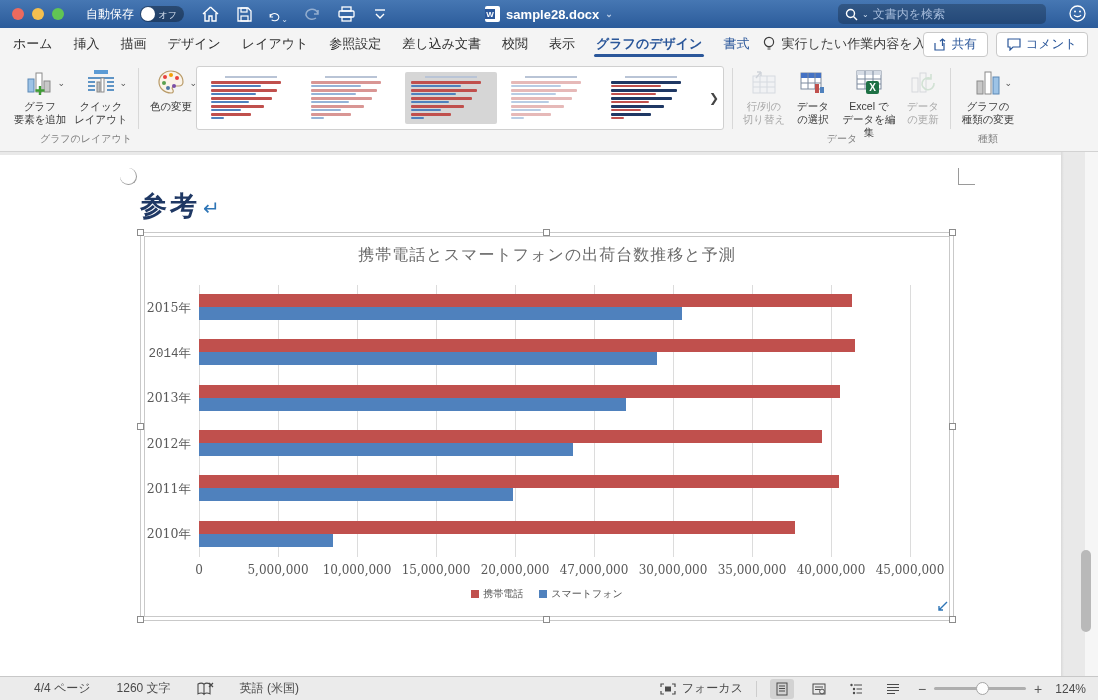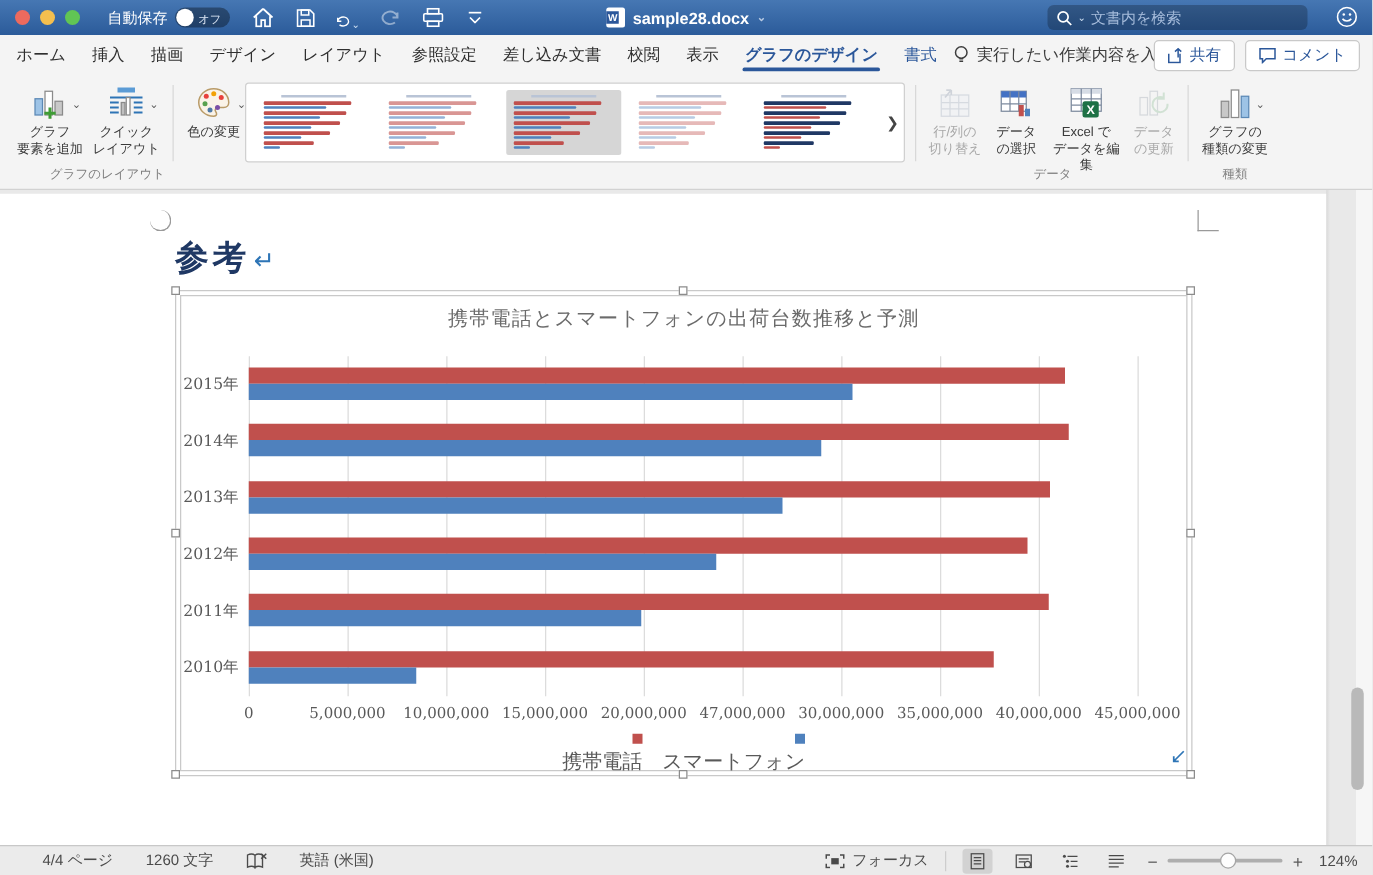--- a/index.html
+++ b/index.html
@@ -1,17 +1,17 @@
 <!DOCTYPE html>
 <html><head>
 <meta charset="utf-8">
 <style>
   * { margin:0; padding:0; box-sizing:border-box; }
   html,body { font-family:"Liberation Sans", sans-serif; }
-  #app { position:relative; width:1098px; height:700px; overflow:hidden; background:#a3a3a3;padding-left:21px; }
+  #app { position:relative; width:1098px; height:700px; overflow:hidden; background:#0f766e;padding-left:21px; }
 
   
   .titlebar { position:absolute; top:0; left:0; width:100%; height:28px;
     background:linear-gradient(#4677b3,#2b5b9a); display:flex; align-items:center; color:#fff; }
   .traffic { display:flex; gap:8px; margin-left:12px; }
   .tl { width:12px; height:12px; border-radius:50%; }
   .tl.r { background:#ec6a5e; } .tl.y { background:#f4bf4f; } .tl.g { background:#61c554; }
   .autosave { margin-left:22px; font-size:12px; display:flex; align-items:center; gap:6px; }
   .toggle { width:44px; height:16px; border-radius:8px; background:rgba(0,0,0,.35); position:relative; font-size:9px; }
   .knob { position:absolute; left:1px; top:1px; width:14px; height:14px; border-radius:50%; background:#fff; }
@@ -83,22 +83,22 @@
   .chart-title { position:absolute; top:12px; left:0; width:100%; text-align:center;
     font-family:"DejaVu Serif", serif; font-size:16px; color:#6b6b6b; letter-spacing:1px; }
   .plot { position:absolute; left:58px; top:52px; width:711px; height:272px; }
   .gridline { position:absolute; top:0; bottom:0; width:1px; background:#dcdcdc; }
   .bar { position:absolute; height:13px; }
   .ylabel { position:absolute; right:100%; margin-right:8px; width:60px; text-align:right;
     font-family:"DejaVu Serif", serif; font-size:12.5px; color:#595959; transform:translateY(-50%); }
   .xlabel { position:absolute; top:330px; transform:translateX(-50%); font-family:"DejaVu Serif", serif;
     font-size:12px; color:#595959; white-space:nowrap; }
   .legend { position:absolute; top:354px; left:0; width:100%; display:flex; justify-content:center; gap:16px; }
-  .leg-item { display:flex; align-items:flex-end; gap:4px; font-family:"DejaVu Serif", serif;
-    font-size:16px; color:#595959;flex-direction:column; }
+  .leg-item { display:flex; align-items:center; gap:4px; font-family:"DejaVu Serif", serif;
+    font-size:10px; color:#595959; }
   .leg-sw { width:8px; height:8px; }
   .ink-mark { position:absolute; right:5px; bottom:4px; }
 
   
   .gutter { position:absolute; right:0; top:0; bottom:0; width:37px;
     background:linear-gradient(to right,#d9d9d9 0,#e9e9e9 8%,#e9e9e9 65%,#f6f6f6 65%,#f6f6f6 100%); }
   .scroll-thumb { position:absolute; right:7px; top:398px; width:10px; height:82px;
     border-radius:5px; background:#b9b9b9; }
 
   
@@ -487,21 +487,21 @@
           <div class="gridline" style="left: 237px;"></div>
           <div class="gridline" style="left: 316px;"></div>
           <div class="gridline" style="left: 395px;"></div>
           <div class="gridline" style="left: 474px;"></div>
           <div class="gridline" style="left: 553px;"></div>
           <div class="gridline" style="left: 632px;"></div>
           <div class="gridline" style="left: 711px;"></div>
           <div class="ylabel" style="top: 22.6667px;">2015年</div>
           <div class="bar" style="top: 9px; left: 0px; width: 652.54px; background: rgb(192, 80, 77);"></div>
           <div class="bar" style="top: 22px; left: 0px; width: 483.48px; background: rgb(79, 129, 189);"></div>
-          <div class="ylabel" style="top: 68px;">2014年</div>
+          <div class="ylabel" style="top: 68px; font-family: Liberation Mono, monospace;">2014年</div>
           <div class="bar" style="top: 54.3333px; left: 0px; width: 655.7px; background: rgb(192, 80, 77);"></div>
           <div class="bar" style="top: 67.3333px; left: 0px; width: 458.2px; background: rgb(79, 129, 189);"></div>
           <div class="ylabel" style="top: 113.333px;">2013年</div>
           <div class="bar" style="top: 99.6667px; left: 0px; width: 641.48px; background: rgb(192, 80, 77);"></div>
           <div class="bar" style="top: 112.667px; left: 0px; width: 426.6px; background: rgb(79, 129, 189);"></div>
           <div class="ylabel" style="top: 158.667px;">2012年</div>
           <div class="bar" style="top: 145px; left: 0px; width: 622.52px; background: rgb(192, 80, 77);"></div>
           <div class="bar" style="top: 158px; left: 0px; width: 374.46px; background: rgb(79, 129, 189);"></div>
           <div class="ylabel" style="top: 204px;">2011年</div>
           <div class="bar" style="top: 190.333px; left: 0px; width: 639.9px; background: rgb(192, 80, 77);"></div>

